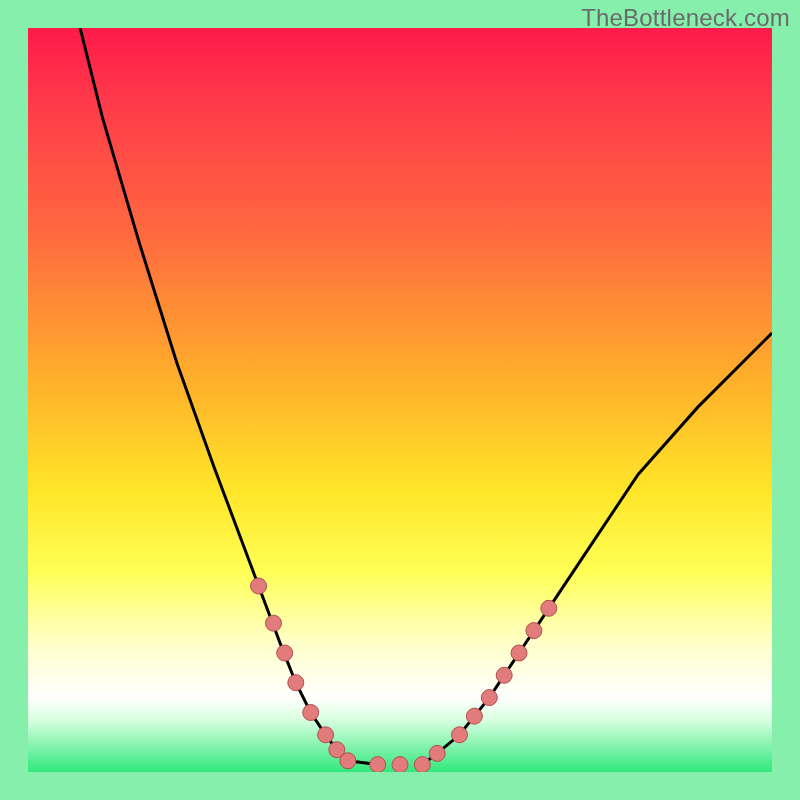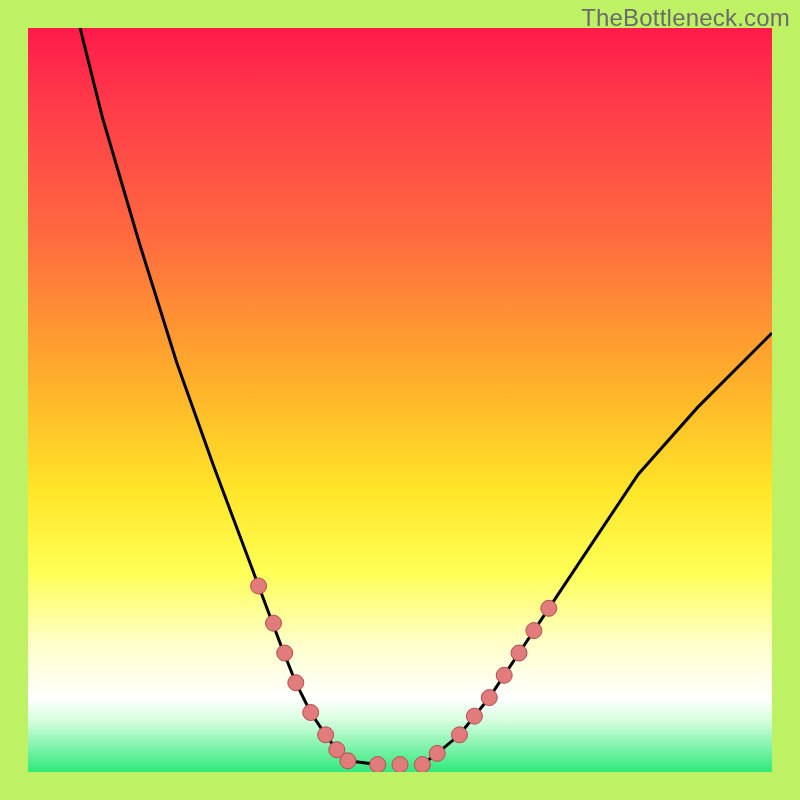--- a/index.html
+++ b/index.html
@@ -10,21 +10,21 @@
     background: #000;
     overflow: hidden;
     font-family: Arial, Helvetica, sans-serif;
   }
   .frame {
     position: absolute;
     top: 0;
     left: 0;
     width: 800px;
     height: 800px;
-    background: #bef264;
+    background: #86efac;
   }
   .plot-area {
     position: absolute;
     top: 28px;
     left: 28px;
     width: 744px;
     height: 744px;
     background: linear-gradient(to bottom,
       #ff1a4a 0%,
       #ff3a4a 10%,

